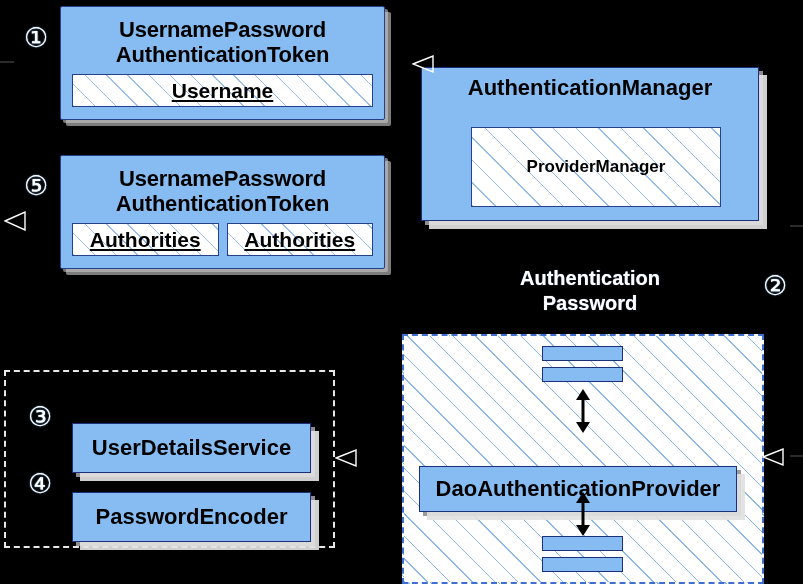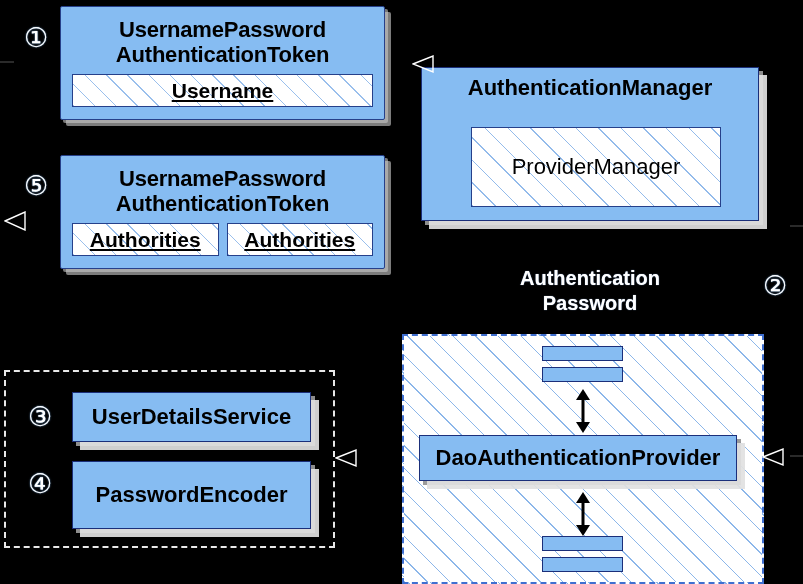--- a/index.html
+++ b/index.html
@@ -42,38 +42,38 @@
   
   .card{
     position:absolute;background:#86bcf2;border:1px solid #1b2f7a;
     box-sizing:border-box;
     box-shadow:8px 8px 0 0 rgba(225,225,225,.92), 4px 4px 0 0 rgba(150,150,150,.95);
   }
   .card .label{
     color:#000;font-weight:bold;font-size:22px;text-align:center;
     width:100%;display:block;
   }
-  .card.center{display:flex;align-items:center;justify-content:center;}
+  .card.center{display:flex;align-items:center;justify-content:center;margin-top:31px;}
 
   
   .hatchpanel{
     position:absolute;box-sizing:border-box;background:#fff;
     background-image:repeating-linear-gradient(45deg,
         rgba(120,170,230,.85) 0 1px, rgba(0,0,0,0) 1px 16px);
     border:2px dashed #3f6fd0;
   }
   
   .hatchbox{
     position:absolute;box-sizing:border-box;background:#fff;
     background-image:repeating-linear-gradient(45deg,
         rgba(120,170,230,.8) 0 1px, rgba(0,0,0,0) 1px 16px);
     border:1px solid #26408a;
     display:flex;align-items:center;justify-content:center;
   }
-  .hatchbox .label{color:#000;font-weight:normal;font-size:22px;}
+  .hatchbox .label{color:#000;font-weight:bold;font-size:17px;}
 
   
   .dashgroup{
     position:absolute;box-sizing:border-box;
     border:2px dashed #e8e8e8;background:transparent;
   }
 
   
   .minibar{
     position:absolute;background:#86bcf2;border:1px solid #1b2f7a;
@@ -187,21 +187,21 @@
 
   <div class="dashgroup" style="left:4px;top:370px;width:331px;height:178px;"></div>
 
   <div class="step" style="left:28px;top:403px;">③</div>
   <div class="card center" style="left:72px;top:392px;width:239px;height:50px;">
     <span class="label">UserDetailsService</span>
   </div>
   <div class="abs" style="left:58px;top:400px;width:14px;height:48px;background:#b0b0b0;z-index:-1;"></div>
 
   <div class="step" style="left:28px;top:470px;">④</div>
-  <div class="card center" style="left:72px;top:461px;width:239px;height:68px;">
+  <div class="card center" style="left:72px;top:461px;width:239px;height:50px;">
     <span class="label">PasswordEncoder</span>
   </div>
   <div class="abs" style="left:58px;top:469px;width:14px;height:48px;background:#b0b0b0;z-index:-1;"></div>
 
   <svg class="arrowhead" style="left:335px;top:448px;" width="22" height="20" viewBox="0 0 22 20">
     <polygon points="1,10 21,2 21,18" fill="none" stroke="#ffffff" stroke-width="1.4"></polygon>
   </svg>
 
 </div>
 

